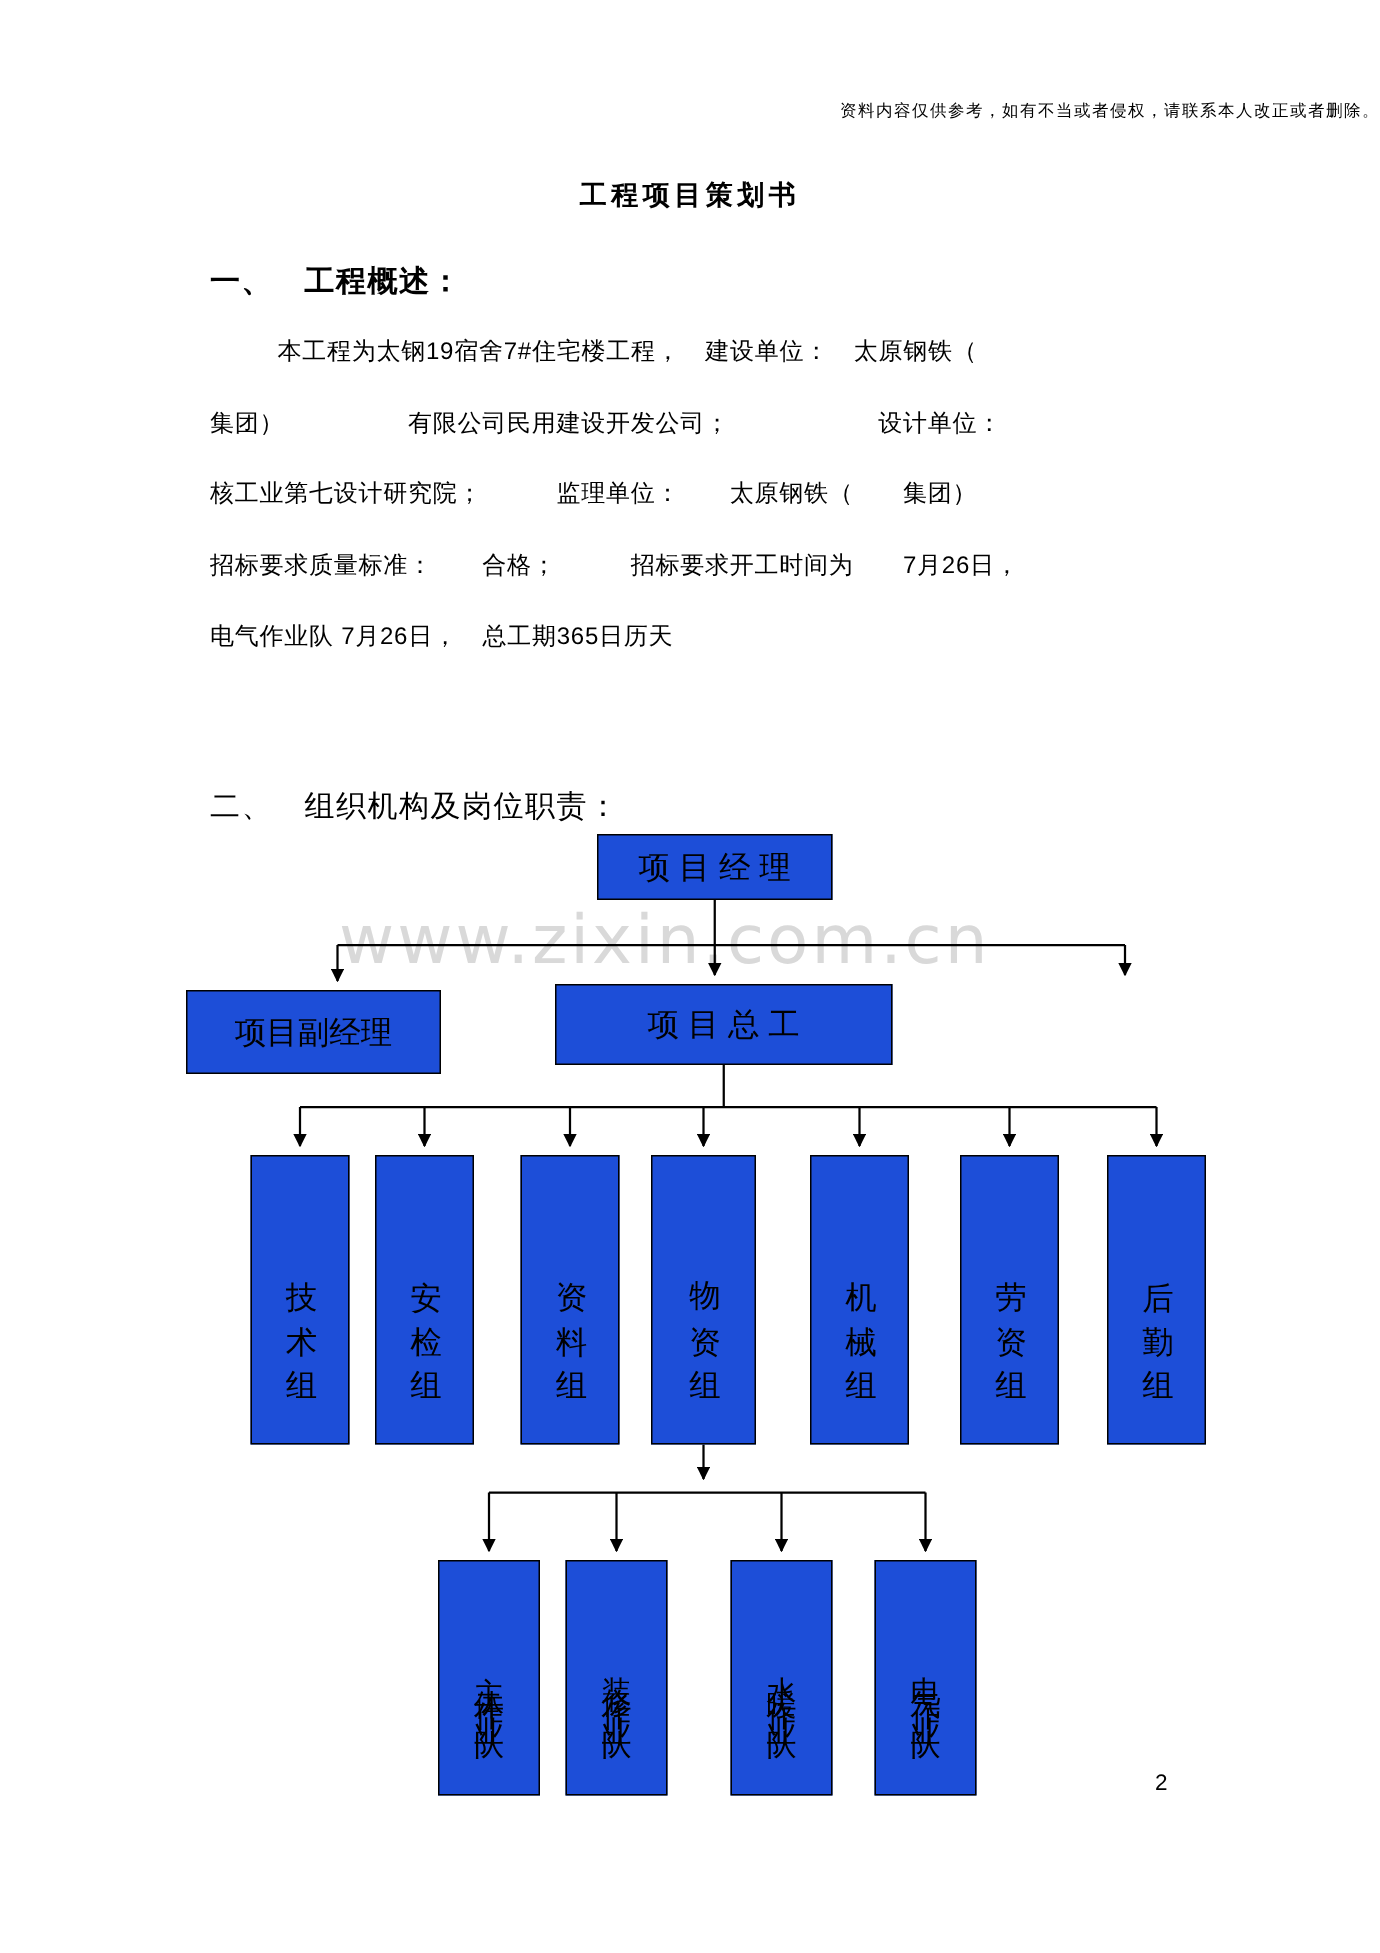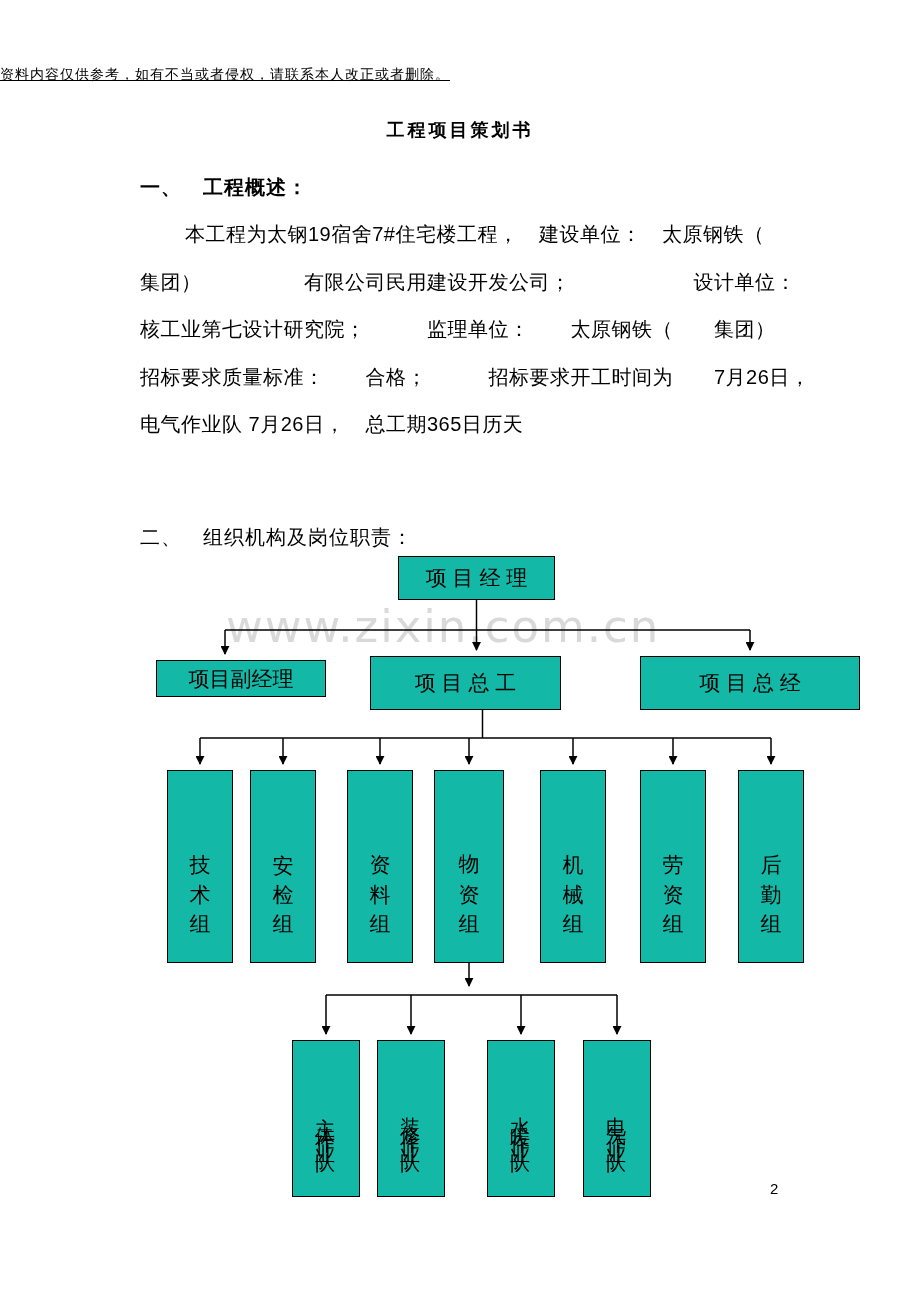--- a/index.html
+++ b/index.html
@@ -3,41 +3,41 @@
 <meta charset="utf-8">
 <style>
   html,body { margin:0; padding:0; background:#fff; }
   .page {
     position:relative; width:920px; height:1302px; background:#ffffff;
     font-family:"Liberation Sans","DejaVu Sans",sans-serif; color:#000;
     overflow:hidden;
   }
   .disclaimer {
     position:absolute; top:66px; left:0; width:100%;
-    text-align:left; font-size:14px; letter-spacing:1px;text-decoration:underline;
+    text-align:right; font-size:11px; letter-spacing:1px;
   }
   .title {
     position:absolute; top:118px; left:0; width:100%;
     text-align:center; font-size:18px; font-weight:700; letter-spacing:3px; margin:0;
   }
   .heading { position:absolute; left:140px; font-size:20px; letter-spacing:1px; white-space:pre; }
   .h1pos { top:174px;font-weight:bold; }
   .h2pos { top:524px; }
   .para { position:absolute; left:140px; top:211px; width:700px; }
-  .pline { white-space:pre; font-size:20px; line-height:47.5px; height:47.5px; letter-spacing:0.5px; }
+  .pline { white-space:pre; font-size:16px; line-height:47.5px; height:47.5px; letter-spacing:0.5px; }
   .indent { text-indent:45px; }
   .watermark {
     position:absolute; left:226px; top:600px; z-index:0;
     font-size:45px; color:#d9d9d9; letter-spacing:2px;
     font-family:"DejaVu Sans",sans-serif;
   }
   .connectors { position:absolute; left:0; top:0; z-index:1; pointer-events:none; }
   .obox {
     position:absolute; box-sizing:border-box; z-index:2;
-    border:1.5px solid #000; background:#14b8a6;
+    border:1.5px solid #000; background:#1d4ed8;
     display:flex; align-items:center; justify-content:center;
     font-size:21px; white-space:pre;
   }
   .vtext { writing-mode:vertical-lr; text-orientation:upright; }
   .v3 { letter-spacing:30px; padding-top:30px; }
   .v5 { letter-spacing:9px; padding-top:9px; font-size:20px; }
   .pagenum { position:absolute; left:770px; top:1180px; font-size:15px; }
 </style>
 </head>
 <body>
@@ -90,28 +90,25 @@
       <line x1="411" y1="995" x2="411" y2="1034" marker-end="url(#arrow)"></line>
       <line x1="521" y1="995" x2="521" y2="1034" marker-end="url(#arrow)"></line>
       <line x1="617" y1="995" x2="617" y2="1034" marker-end="url(#arrow)"></line>
     </g>
   </svg>
 
   <div class="obox" style="left:398px;top:556px;width:157px;height:44px;">
     <span>项 目 经 理</span>
   </div>
 
-  <div class="obox" style="left:156px;top:660px;width:170px;height:37px;">
+  <div class="obox" style="left:124px;top:660px;width:170px;height:56px;">
     <span>项目副经理</span>
   </div>
-  <div class="obox" style="left:370px;top:656px;width:191px;height:54px;">
+  <div class="obox" style="left:370px;top:656px;width:225px;height:54px;">
     <span>项 目 总 工</span>
-  </div>
-  <div class="obox" style="left:640px;top:656px;width:220px;height:54px;">
-    <span>项 目 总 经</span>
   </div>
 
   <div class="obox" style="left:167px;top:770px;width:66px;height:193px;">
     <span class="vtext v3">技术组</span>
   </div>
   <div class="obox" style="left:250px;top:770px;width:66px;height:193px;">
     <span class="vtext v3">安检组</span>
   </div>
   <div class="obox" style="left:347px;top:770px;width:66px;height:193px;">
     <span class="vtext v3">资料组</span>

